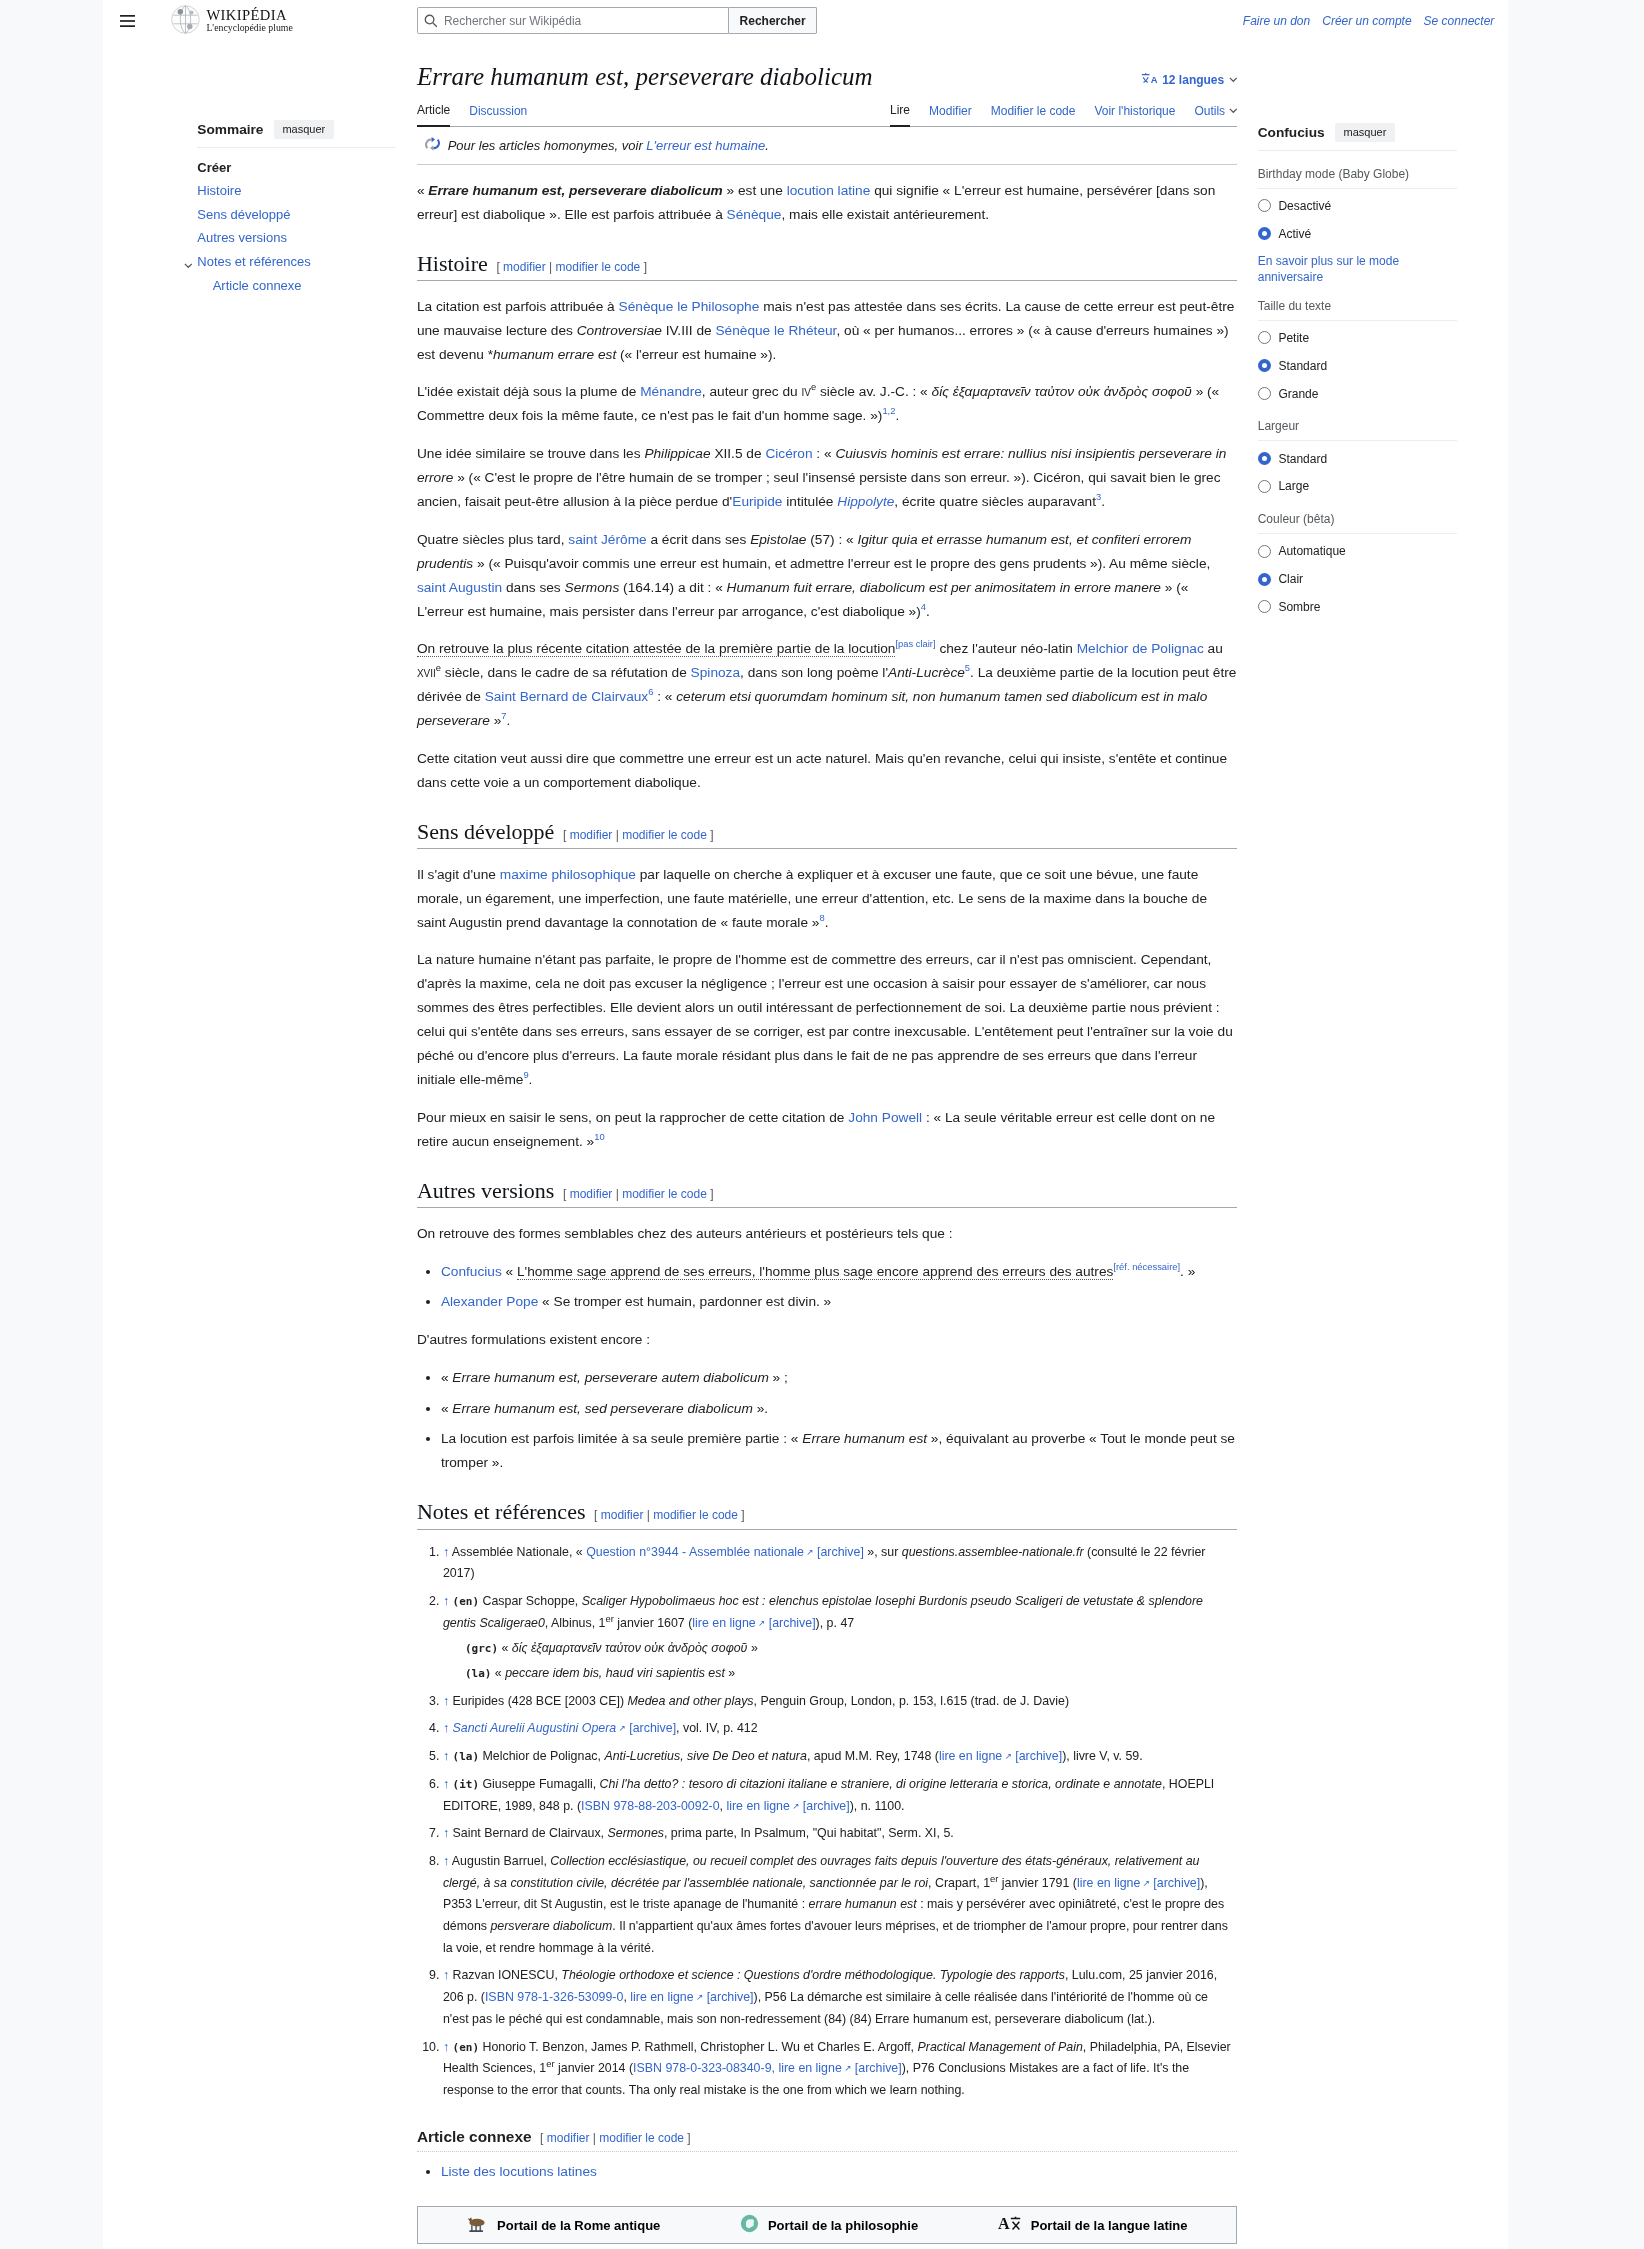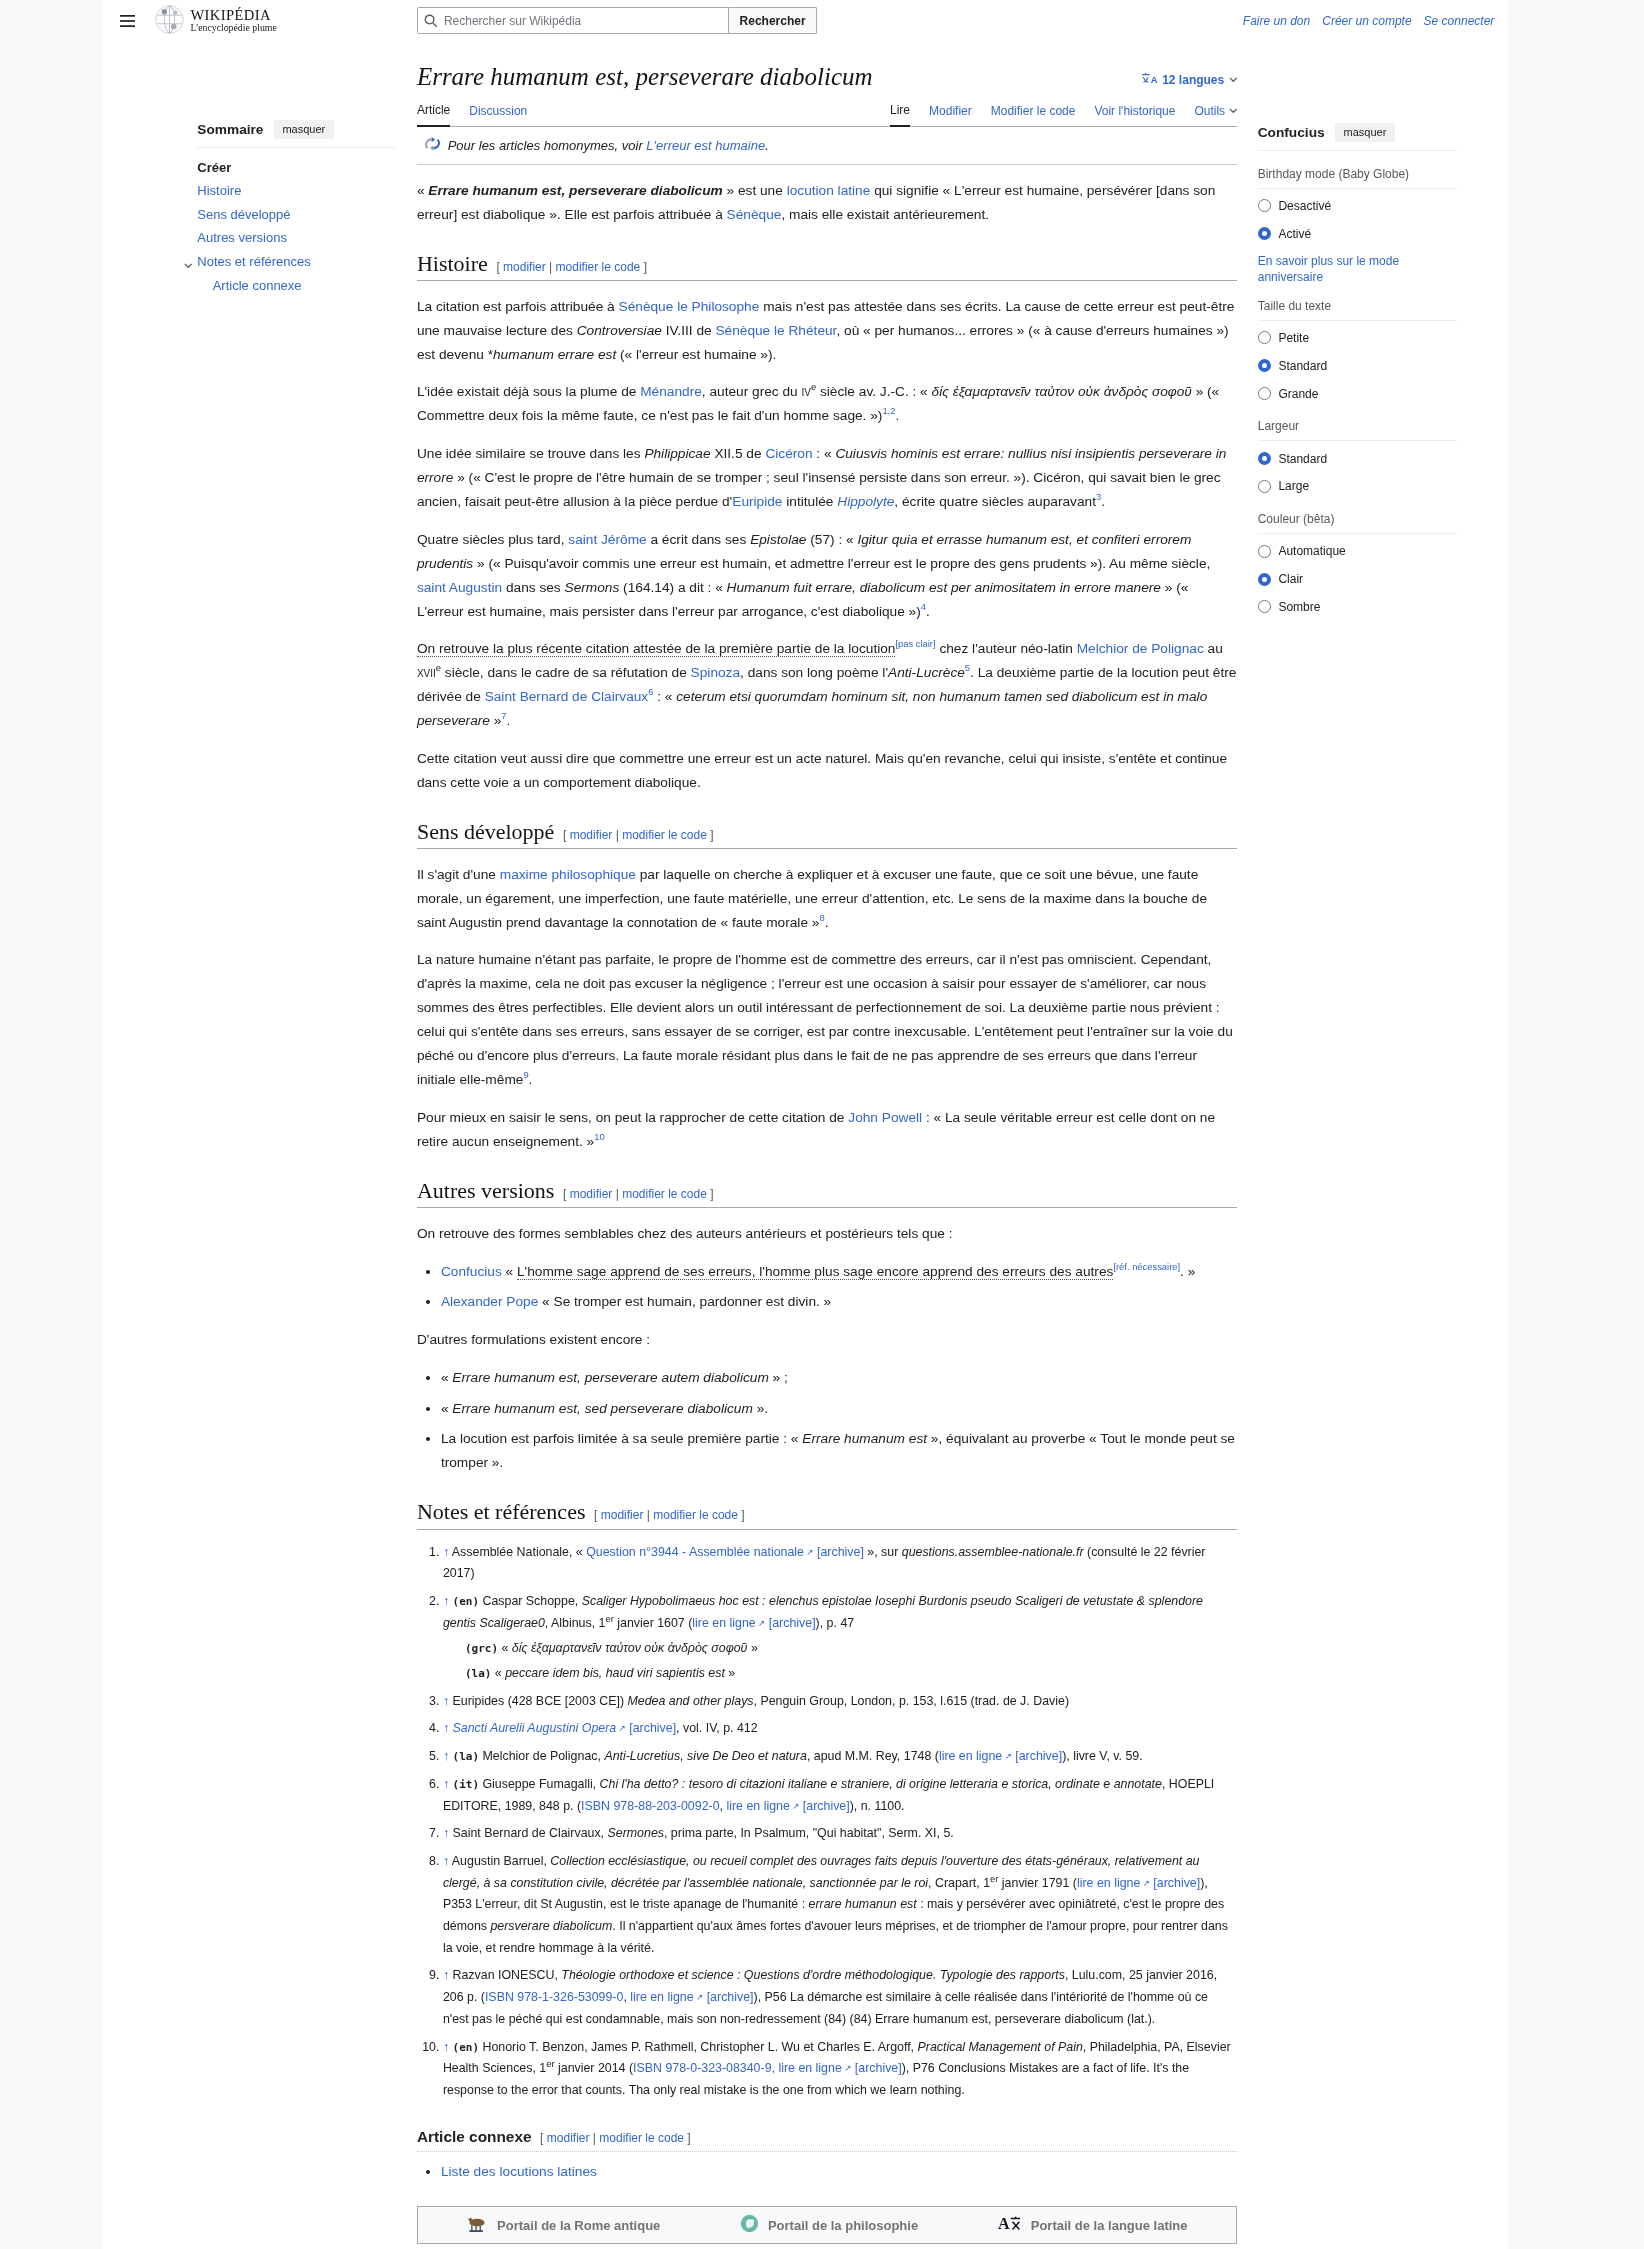--- a/index.html
+++ b/index.html
@@ -2,21 +2,21 @@
 <html lang="fr" style="font-size:13.7px"><head>
 <meta charset="utf-8">
 <style>
   * { box-sizing: border-box; }
   html,body { margin:0; padding:0; }
   body { background:#f8f9fa; font-family:"Liberation Sans", sans-serif; color:#202122; font-size:13.7px; }
   .page { width:1405px; margin-left:103px; background:#fff; min-height:2193px; display:flex; flex-direction:column; }
 
   
   .hdr { display:grid; grid-template-columns:283px minmax(0,1fr) 257px; column-gap:20.6px; align-items:center; height:41px; padding:0 10.3px; background:#fff; }
-  .hdr-left { display:flex; align-items:center; gap:12px; }
+  .hdr-left { display:flex; align-items:center; gap:28px; }
   .burger { width:29px; height:29px; display:flex; align-items:center; justify-content:center; cursor:pointer; border-radius:1.7px; }
   .logo { display:flex; align-items:center; gap:5.1px; cursor:pointer; }
   .logo-text { line-height:1.05; }
   .logo-title { font-family:"Liberation Serif", serif; font-size:14.6px; letter-spacing:0.4px; color:#101418; }
   .logo-sub { font-family:"Liberation Serif", serif; font-size:9.8px; color:#202122; }
   .search { display:flex; align-items:center; width:400px; }
   .search-box { position:relative; flex:1; }
   .search-box svg { position:absolute; left:6.9px; top:6.9px; }
   .search-input { width:100%; height:27px; border:0.9px solid #a2a9b1; border-radius:1.7px 0 0 1.7px; padding:0 6.9px 0 26px; font-size:12px; color:#4d7c0f; background:#fff; outline:none; }
   .search-input::placeholder { color:#72777d; }
@@ -67,21 +67,21 @@
 
   ul.dots { margin:8.6px 0 13.7px 0; padding-left:24px; }
   ul.dots li { line-height:1.75; margin:6.9px 0; }
 
   ol.refs { margin:12px 0; padding-left:26px; font-size:12.4px; }
   ol.refs li { line-height:1.75; margin:6px 0; }
   .ref-sub { margin:3.4px 0 3.4px 22px; line-height:1.75; }
 
   .portal-bar { display:flex; justify-content:space-around; align-items:center; border:0.9px solid #a2a9b1; background:#f8f9fa; padding:6.9px 8.6px; margin:22px 0 0 0; }
   .portal { display:flex; align-items:center; gap:8.6px; }
-  .portal-label { color:#737373; font-weight:bold; font-size:13px; cursor:pointer; }
+  .portal-label { color:#000000; font-weight:bold; font-size:13px; cursor:pointer; }
 
   
   .apanel { padding:82px 17px 0 0; font-size:12px; }
   .apanel-inner { width:199px; }
   .ap-head { display:flex; align-items:center; gap:10.3px; padding-bottom:8.6px; border-bottom:0.9px solid #eaecf0; margin-bottom:3.4px; }
   .ap-title { font-weight:bold; font-size:13.7px; }
   .group-label { color:#54595d; padding:12px 0 6.9px 0; border-bottom:0.9px solid #eaecf0; margin-bottom:3.4px; }
   .radio-row { display:flex; align-items:center; gap:7.7px; padding:6.9px 0; cursor:pointer; }
   .radio { width:13px; height:13px; border:0.9px solid #72777d; border-radius:50%; background:#fff; flex:0 0 auto; }
   [data-checked="true"] .radio { border:4.3px solid #36c; }

